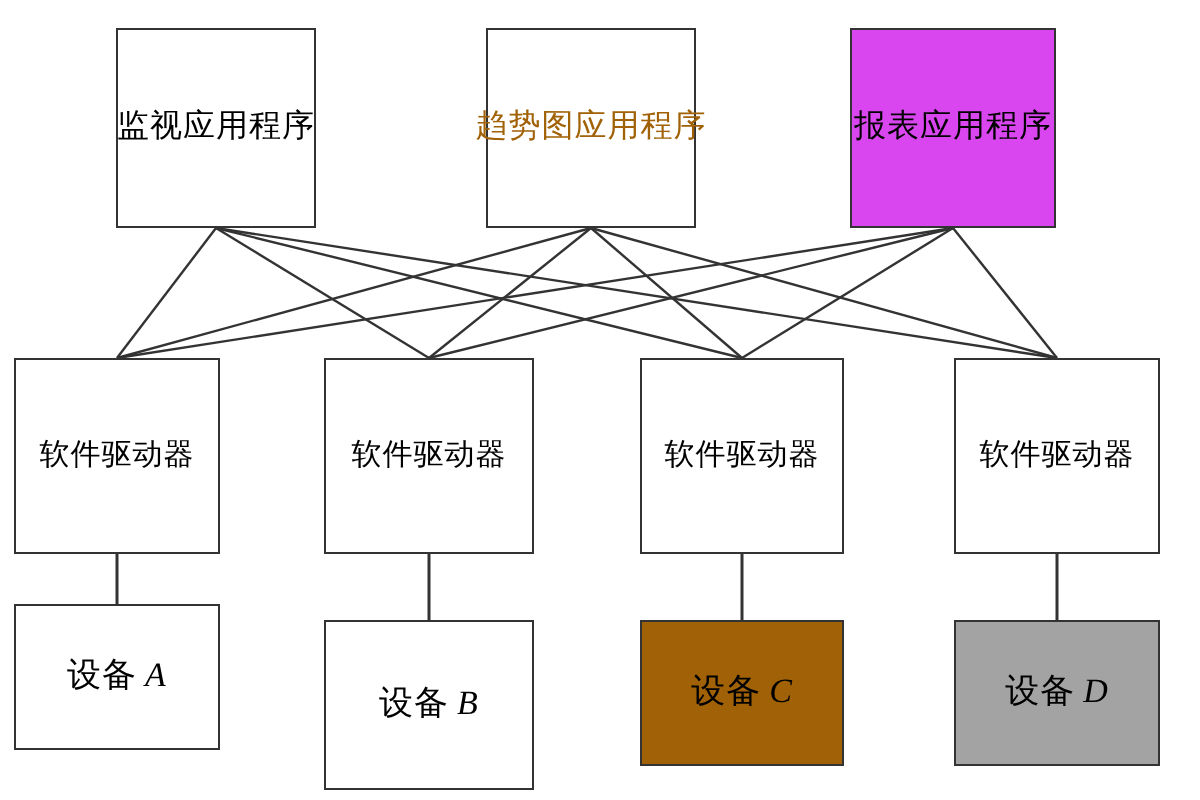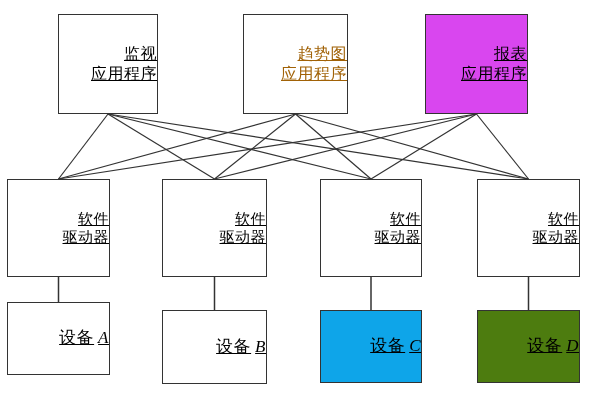--- a/index.html
+++ b/index.html
@@ -22,27 +22,26 @@
     width: 600px;
     height: 400px;
     pointer-events: none;
   }
   .node {
     position: absolute;
     box-sizing: border-box;
     background: #ffffff;
     border: 1.5px solid #333333;
     display: flex;
-    flex-direction: column;
-    align-items: flex-end;
+    flex-direction: row;
+    align-items: center;
     justify-content: center;
     text-align: center;
     color: #000000;
     z-index: 2;
-    text-decoration: underline;
   }
   .node .line1,
   .node .line2 {
     display: block;
     line-height: 1.22;
     white-space: nowrap;
     letter-spacing: 0.5px;
   }
   .tier-app .line1,
   .tier-app .line2 {
@@ -108,23 +107,23 @@
         <span class="line1">软件</span>
         <span class="line2">驱动器</span>
       </div>
       <div class="node tier-driver" style="left: 477px; top: 179px; width: 103px; height: 98px; border-color: rgb(51, 51, 51); background: rgb(255, 255, 255); color: rgb(0, 0, 0);">
         <span class="line1">软件</span>
         <span class="line2">驱动器</span>
       </div>
       <div class="node tier-device" style="left: 7px; top: 302px; width: 103px; height: 73px; border-color: rgb(51, 51, 51); background: rgb(255, 255, 255); color: rgb(0, 0, 0);">
         <span class="line1">设备<span class="tag">A</span></span>
       </div>
-      <div class="node tier-device" style="left: 162px; top: 310px; width: 105px; height: 74px; border-color: rgb(51, 51, 51); background: rgb(255, 255, 255); color: rgb(0, 0, 0);">
+      <div class="node tier-device" style="left: 162px; top: 310px; width: 105px; height: 85px; border-color: rgb(51, 51, 51); background: rgb(255, 255, 255); color: rgb(0, 0, 0);">
         <span class="line1">设备<span class="tag">B</span></span>
       </div>
-      <div class="node tier-device" style="left: 320px; top: 310px; width: 102px; height: 73px; border-color: rgb(51, 51, 51); background: #0ea5e9; color: rgb(0, 0, 0);">
+      <div class="node tier-device" style="left: 320px; top: 310px; width: 102px; height: 73px; border-color: rgb(51, 51, 51); background: #a16207; color: rgb(0, 0, 0);">
         <span class="line1">设备<span class="tag">C</span></span>
       </div>
-      <div class="node tier-device" style="left: 477px; top: 310px; width: 103px; height: 73px; border-color: rgb(51, 51, 51); background: #4d7c0f; color: rgb(0, 0, 0);">
+      <div class="node tier-device" style="left: 477px; top: 310px; width: 103px; height: 73px; border-color: rgb(51, 51, 51); background: #a3a3a3; color: rgb(0, 0, 0);">
         <span class="line1">设备<span class="tag">D</span></span>
       </div>
     </div>
 </div>
 
 </body></html>

